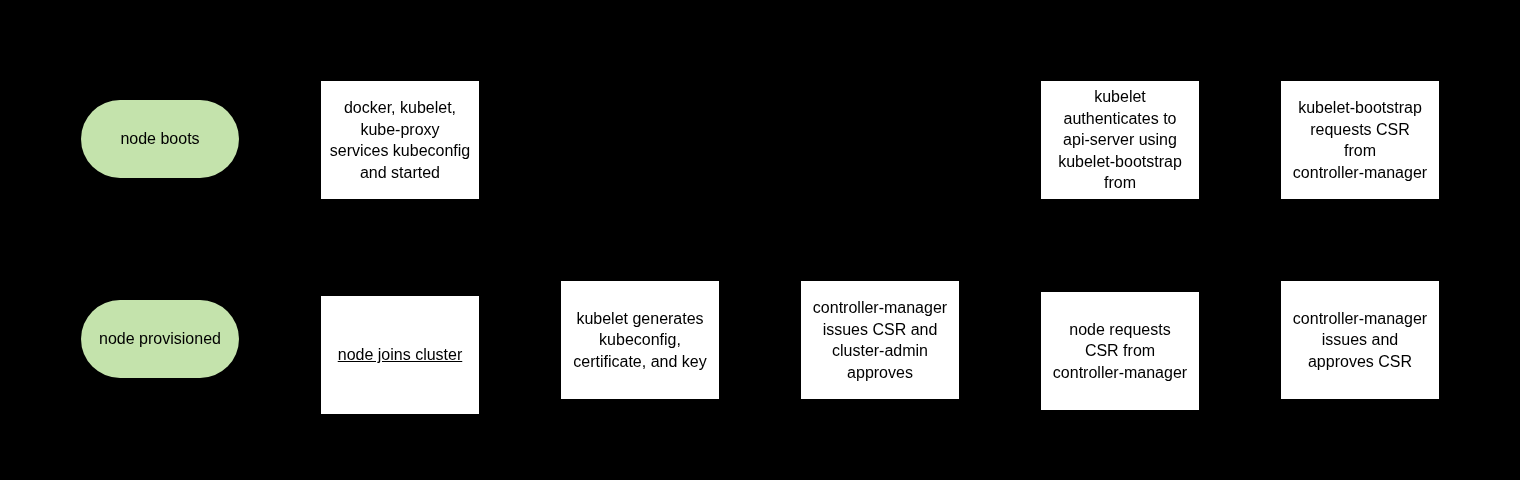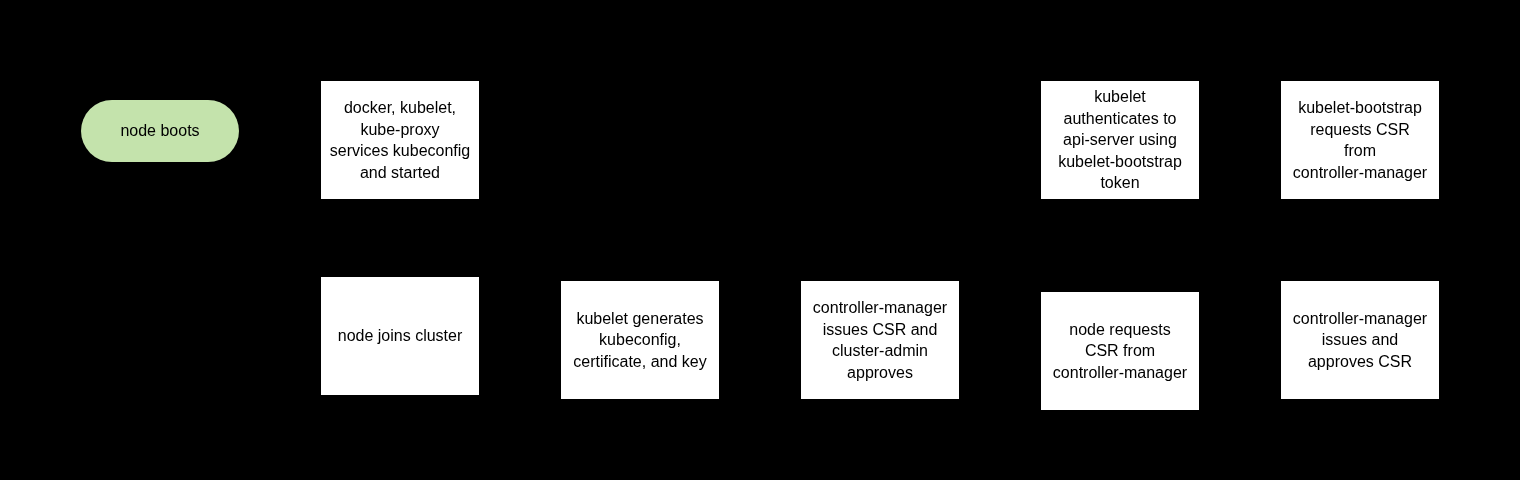--- a/index.html
+++ b/index.html
@@ -27,40 +27,40 @@
     white-space: pre-line;
     overflow: hidden;
   }
   .process {
     width: 158px;
     height: 118px;
     background: var(--process, #ffffff);
   }
   .terminator {
     width: 158px;
-    height: 62px;
+    height: 78px;
     border-radius: 39px;
     background: var(--terminator, #c4e3ac);
   }
   .decision {
     width: 156px;
     height: 118px;
     background: var(--decision, #bfe0f2);
     clip-path: polygon(50% 0%, 100% 50%, 50% 100%, 0% 50%);
   }
   
   .pos-n0  { left: 81px;   top: 100px; }
   .pos-n1  { left: 321px;  top: 81px; }
   .pos-n2  { left: 562px;  top: 81px; }
   .pos-n3  { left: 800px;  top: 81px; }
   .pos-n4  { left: 1041px; top: 81px; }
   .pos-n5  { left: 1281px; top: 81px; }
   
   .pos-n6  { left: 81px;   top: 300px; }
-  .pos-n7  { left: 321px;  top: 277px; }
+  .pos-n7  { left: 321px;  top: 296px; text-decoration: underline; }
   .pos-n8  { left: 561px;  top: 281px; text-align: center; }
   .pos-n9  { left: 801px;  top: 281px; }
   .pos-n10 { left: 1041px; top: 292px; }
   .pos-n11 { left: 1281px; top: 281px; }
 </style>
 </head>
 <body style="background: rgb(0, 0, 0);">
 
 <div class="canvas" style="--bg: #000000; --terminator: #c4e3ac; --decision: #bfe0f2; --process: #ffffff; --text: #000000;">
 
@@ -70,27 +70,28 @@
 kube-proxy
 services kubeconfig
 and started</div>
 
 
 
   <div class="node process pos-n4">kubelet
 authenticates to
 api-server using
 kubelet-bootstrap
-token</div>
+from</div>
 
   <div class="node process pos-n5">kubelet-bootstrap
 requests CSR
 from
 controller-manager</div>
 
+  <div class="node terminator pos-n6">node provisioned</div>
 
   <div class="node process pos-n7">node joins cluster</div>
 
   <div class="node process pos-n8">kubelet generates
 kubeconfig,
 certificate, and key</div>
 
   <div class="node process pos-n9">controller-manager
 issues CSR and
 cluster-admin

